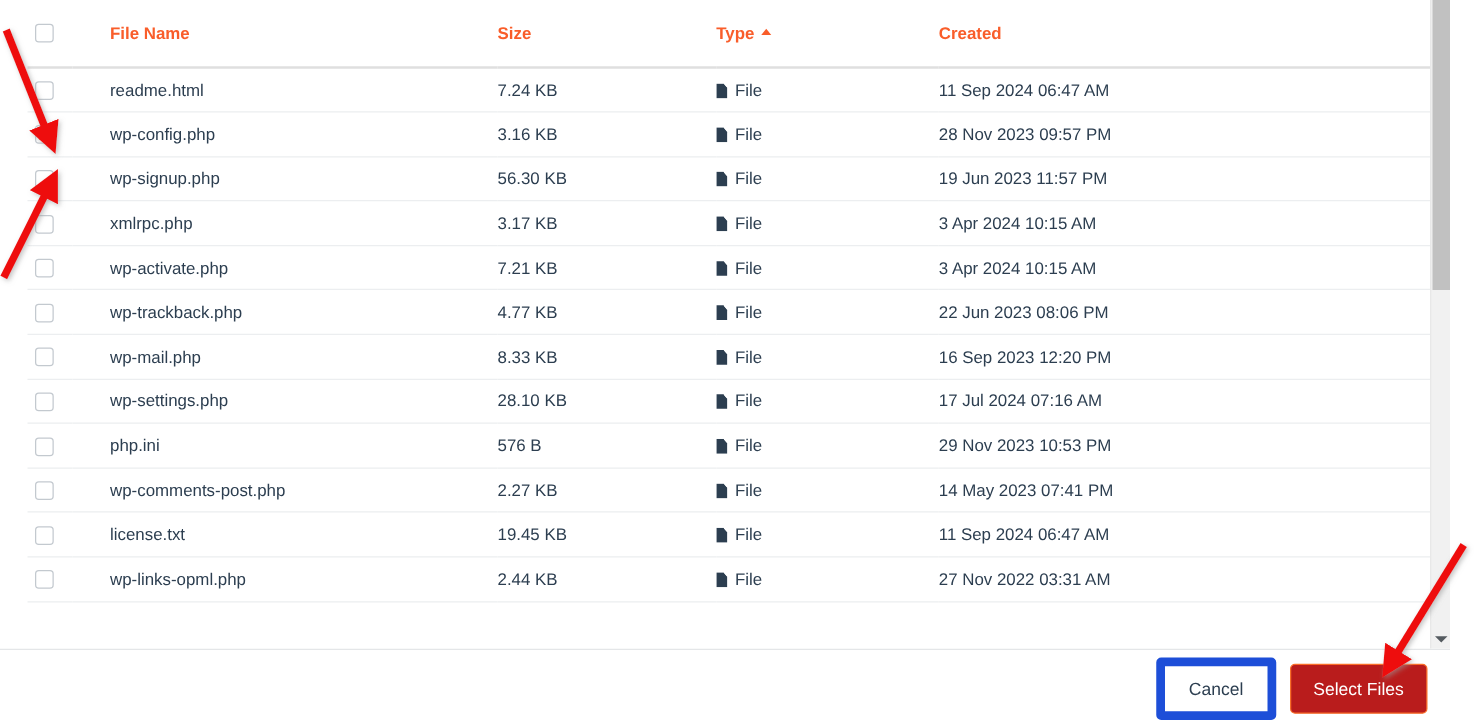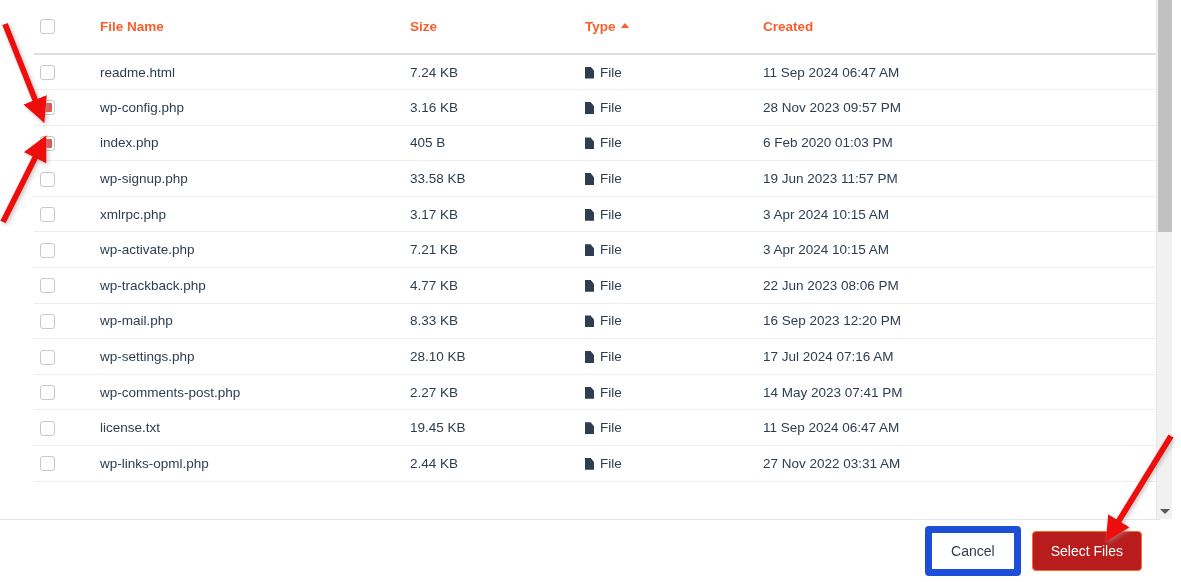--- a/index.html
+++ b/index.html
@@ -14,21 +14,21 @@
   #app {
     position: relative;
     width: 1181px;
     height: 582px;
     background: #ffffff;
   }
 
   
   .browser {
     position: absolute;
-    left: 12px; top: 0;
+    left: 0; top: 0;
     width: 1160px;
     height: 519px;
     background: #fff;
     overflow: hidden;
   }
 
   .file-table {
     width: 1134px;
     margin-left: 22px;
     border-collapse: collapse;
@@ -238,30 +238,23 @@
             <td>11 Sep 2024 06:47 AM</td>
           </tr>
           <tr>
             <td class="td-check"><span class="cb checked"></span></td>
             <td class="td-name">wp-config.php</td>
             <td>3.16 KB</td>
             <td><span class="ficon"></span><span>File</span></td>
             <td>28 Nov 2023 09:57 PM</td>
           </tr>
           <tr>
-            <td class="td-check"><span class="cb checked"></span></td>
-            <td class="td-name">index.php</td>
-            <td>405 B</td>
-            <td><span class="ficon"></span><span>File</span></td>
-            <td>6 Feb 2020 01:03 PM</td>
-          </tr>
-          <tr>
             <td class="td-check"><span class="cb"></span></td>
             <td class="td-name">wp-signup.php</td>
-            <td>33.58 KB</td>
+            <td>56.30 KB</td>
             <td><span class="ficon"></span><span>File</span></td>
             <td>19 Jun 2023 11:57 PM</td>
           </tr>
           <tr>
             <td class="td-check"><span class="cb"></span></td>
             <td class="td-name">xmlrpc.php</td>
             <td>3.17 KB</td>
             <td><span class="ficon"></span><span>File</span></td>
             <td>3 Apr 2024 10:15 AM</td>
           </tr>
@@ -285,20 +278,27 @@
             <td>8.33 KB</td>
             <td><span class="ficon"></span><span>File</span></td>
             <td>16 Sep 2023 12:20 PM</td>
           </tr>
           <tr>
             <td class="td-check"><span class="cb"></span></td>
             <td class="td-name">wp-settings.php</td>
             <td>28.10 KB</td>
             <td><span class="ficon"></span><span>File</span></td>
             <td>17 Jul 2024 07:16 AM</td>
+          </tr>
+          <tr>
+            <td class="td-check"><span class="cb"></span></td>
+            <td class="td-name">php.ini</td>
+            <td>576 B</td>
+            <td><span class="ficon"></span><span>File</span></td>
+            <td>29 Nov 2023 10:53 PM</td>
           </tr>
           <tr>
             <td class="td-check"><span class="cb"></span></td>
             <td class="td-name">wp-comments-post.php</td>
             <td>2.27 KB</td>
             <td><span class="ficon"></span><span>File</span></td>
             <td>14 May 2023 07:41 PM</td>
           </tr>
           <tr>
             <td class="td-check"><span class="cb"></span></td>

